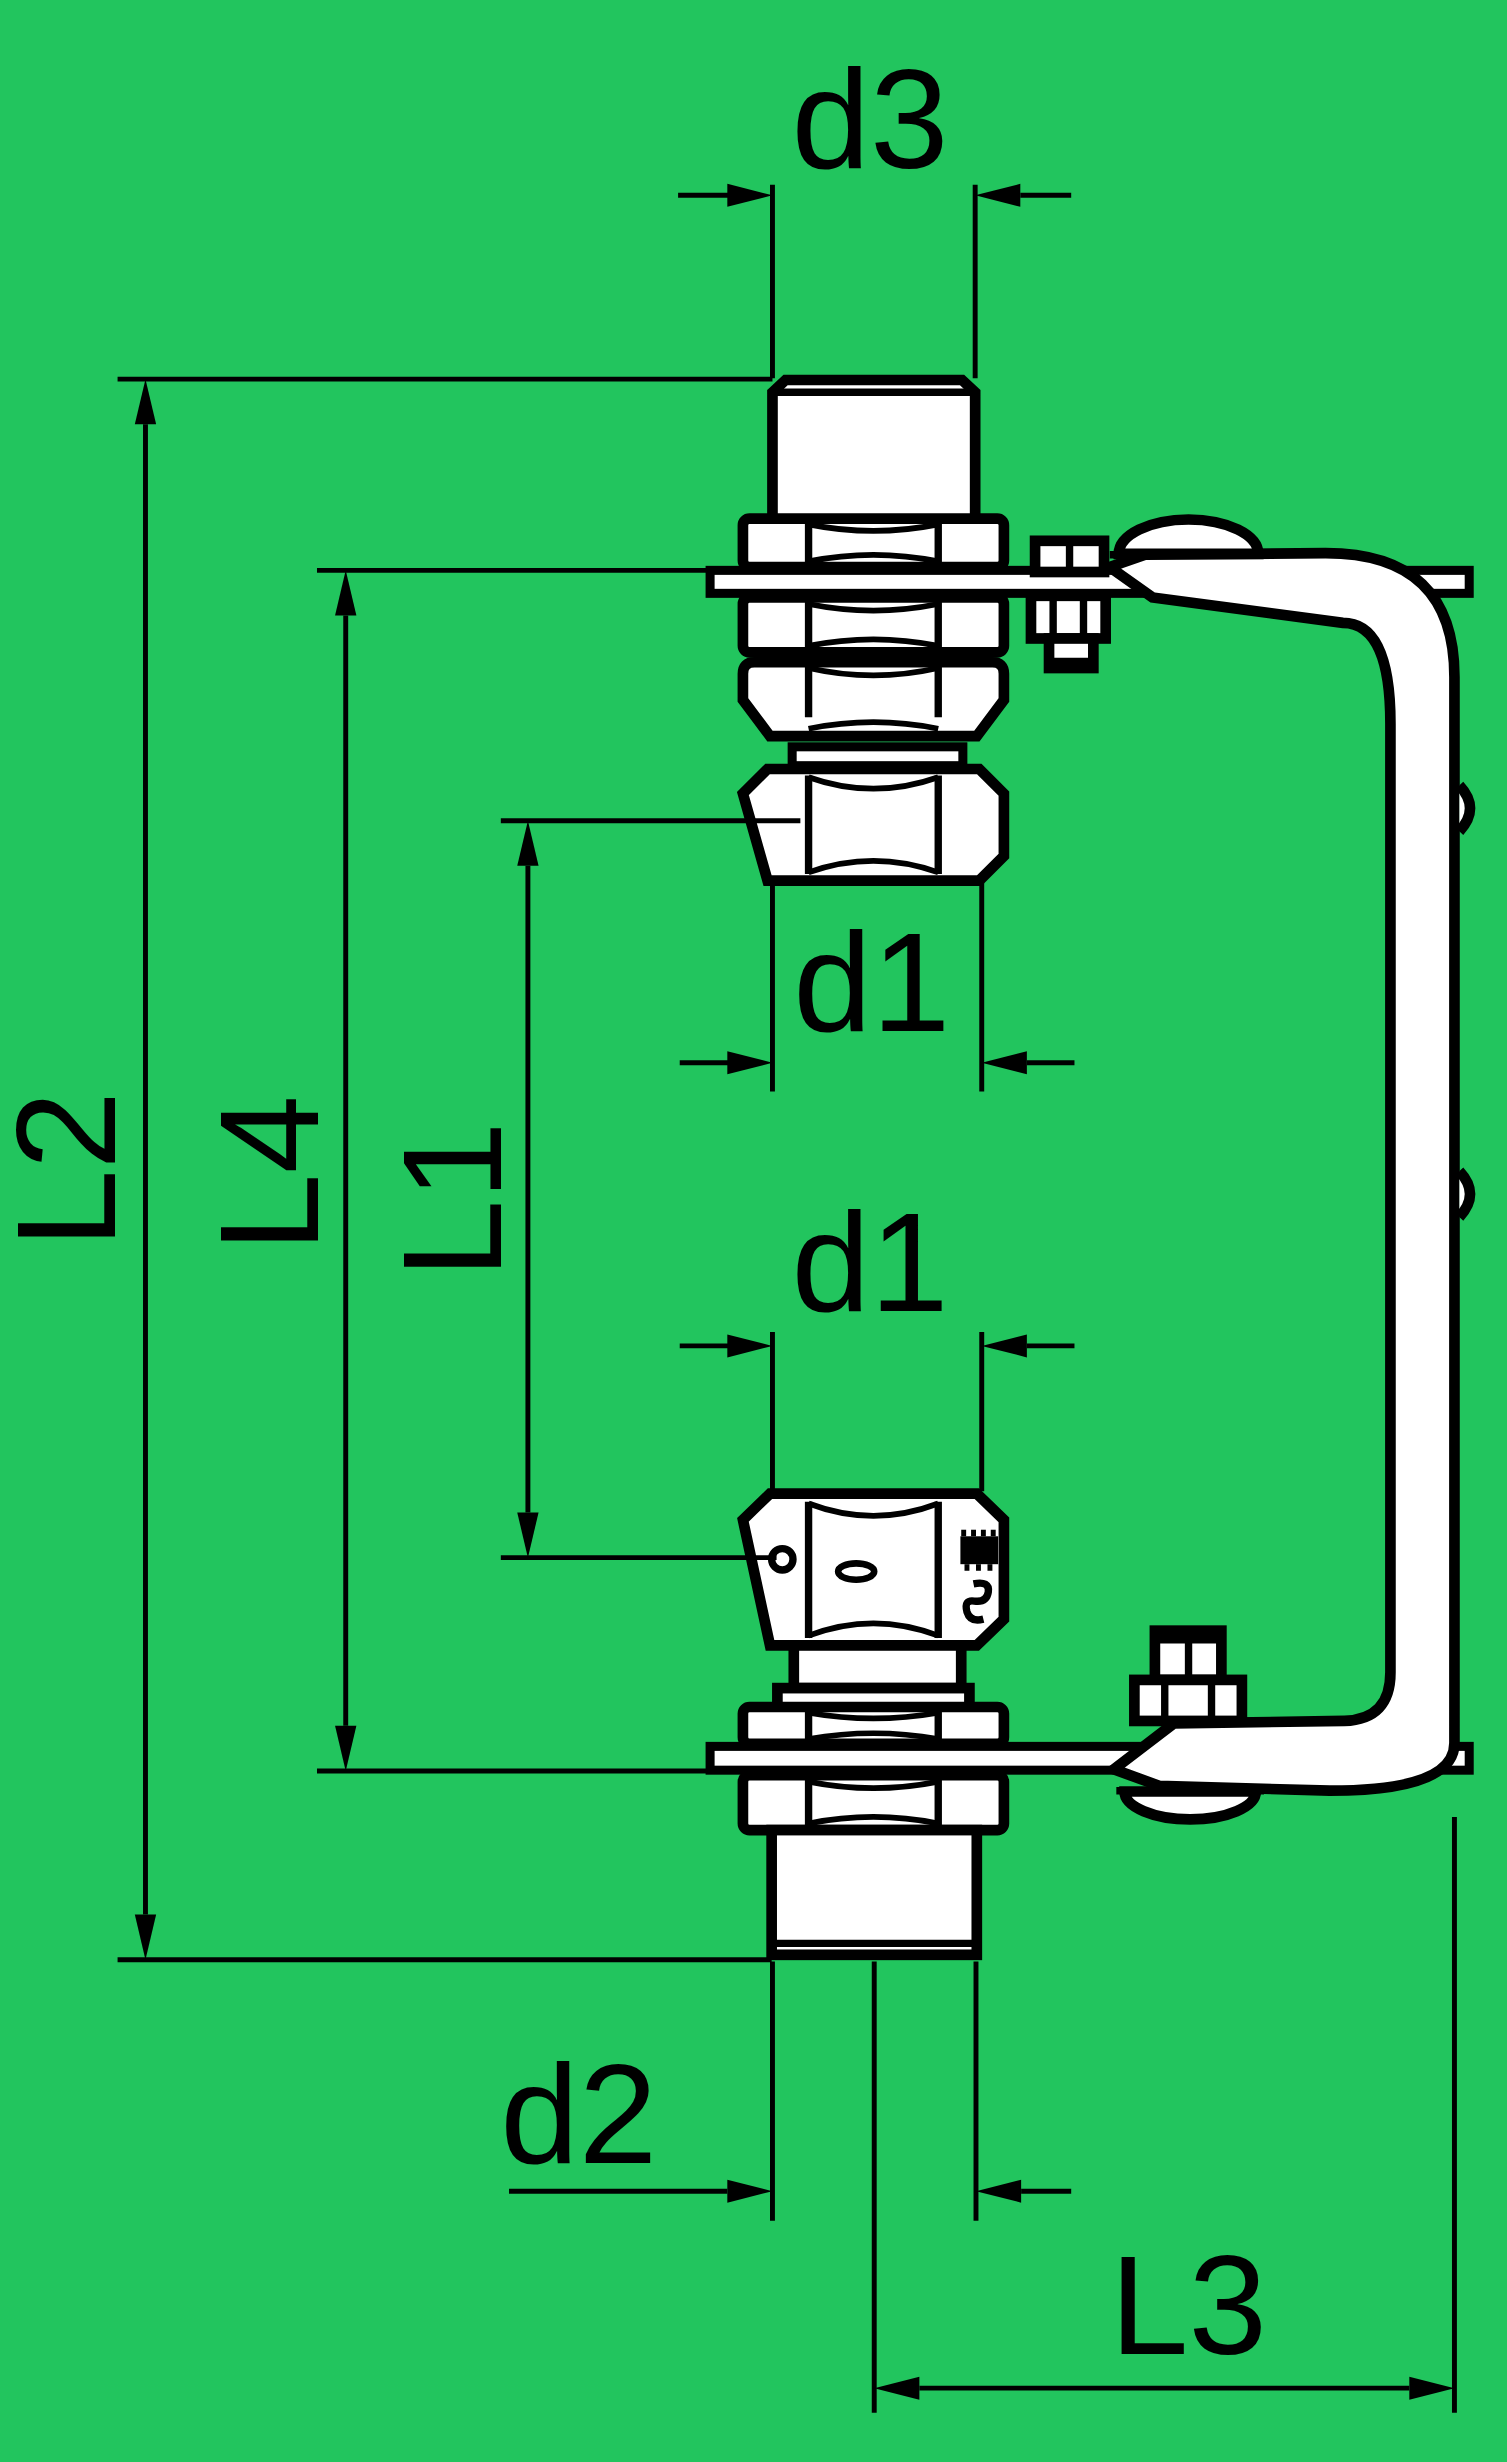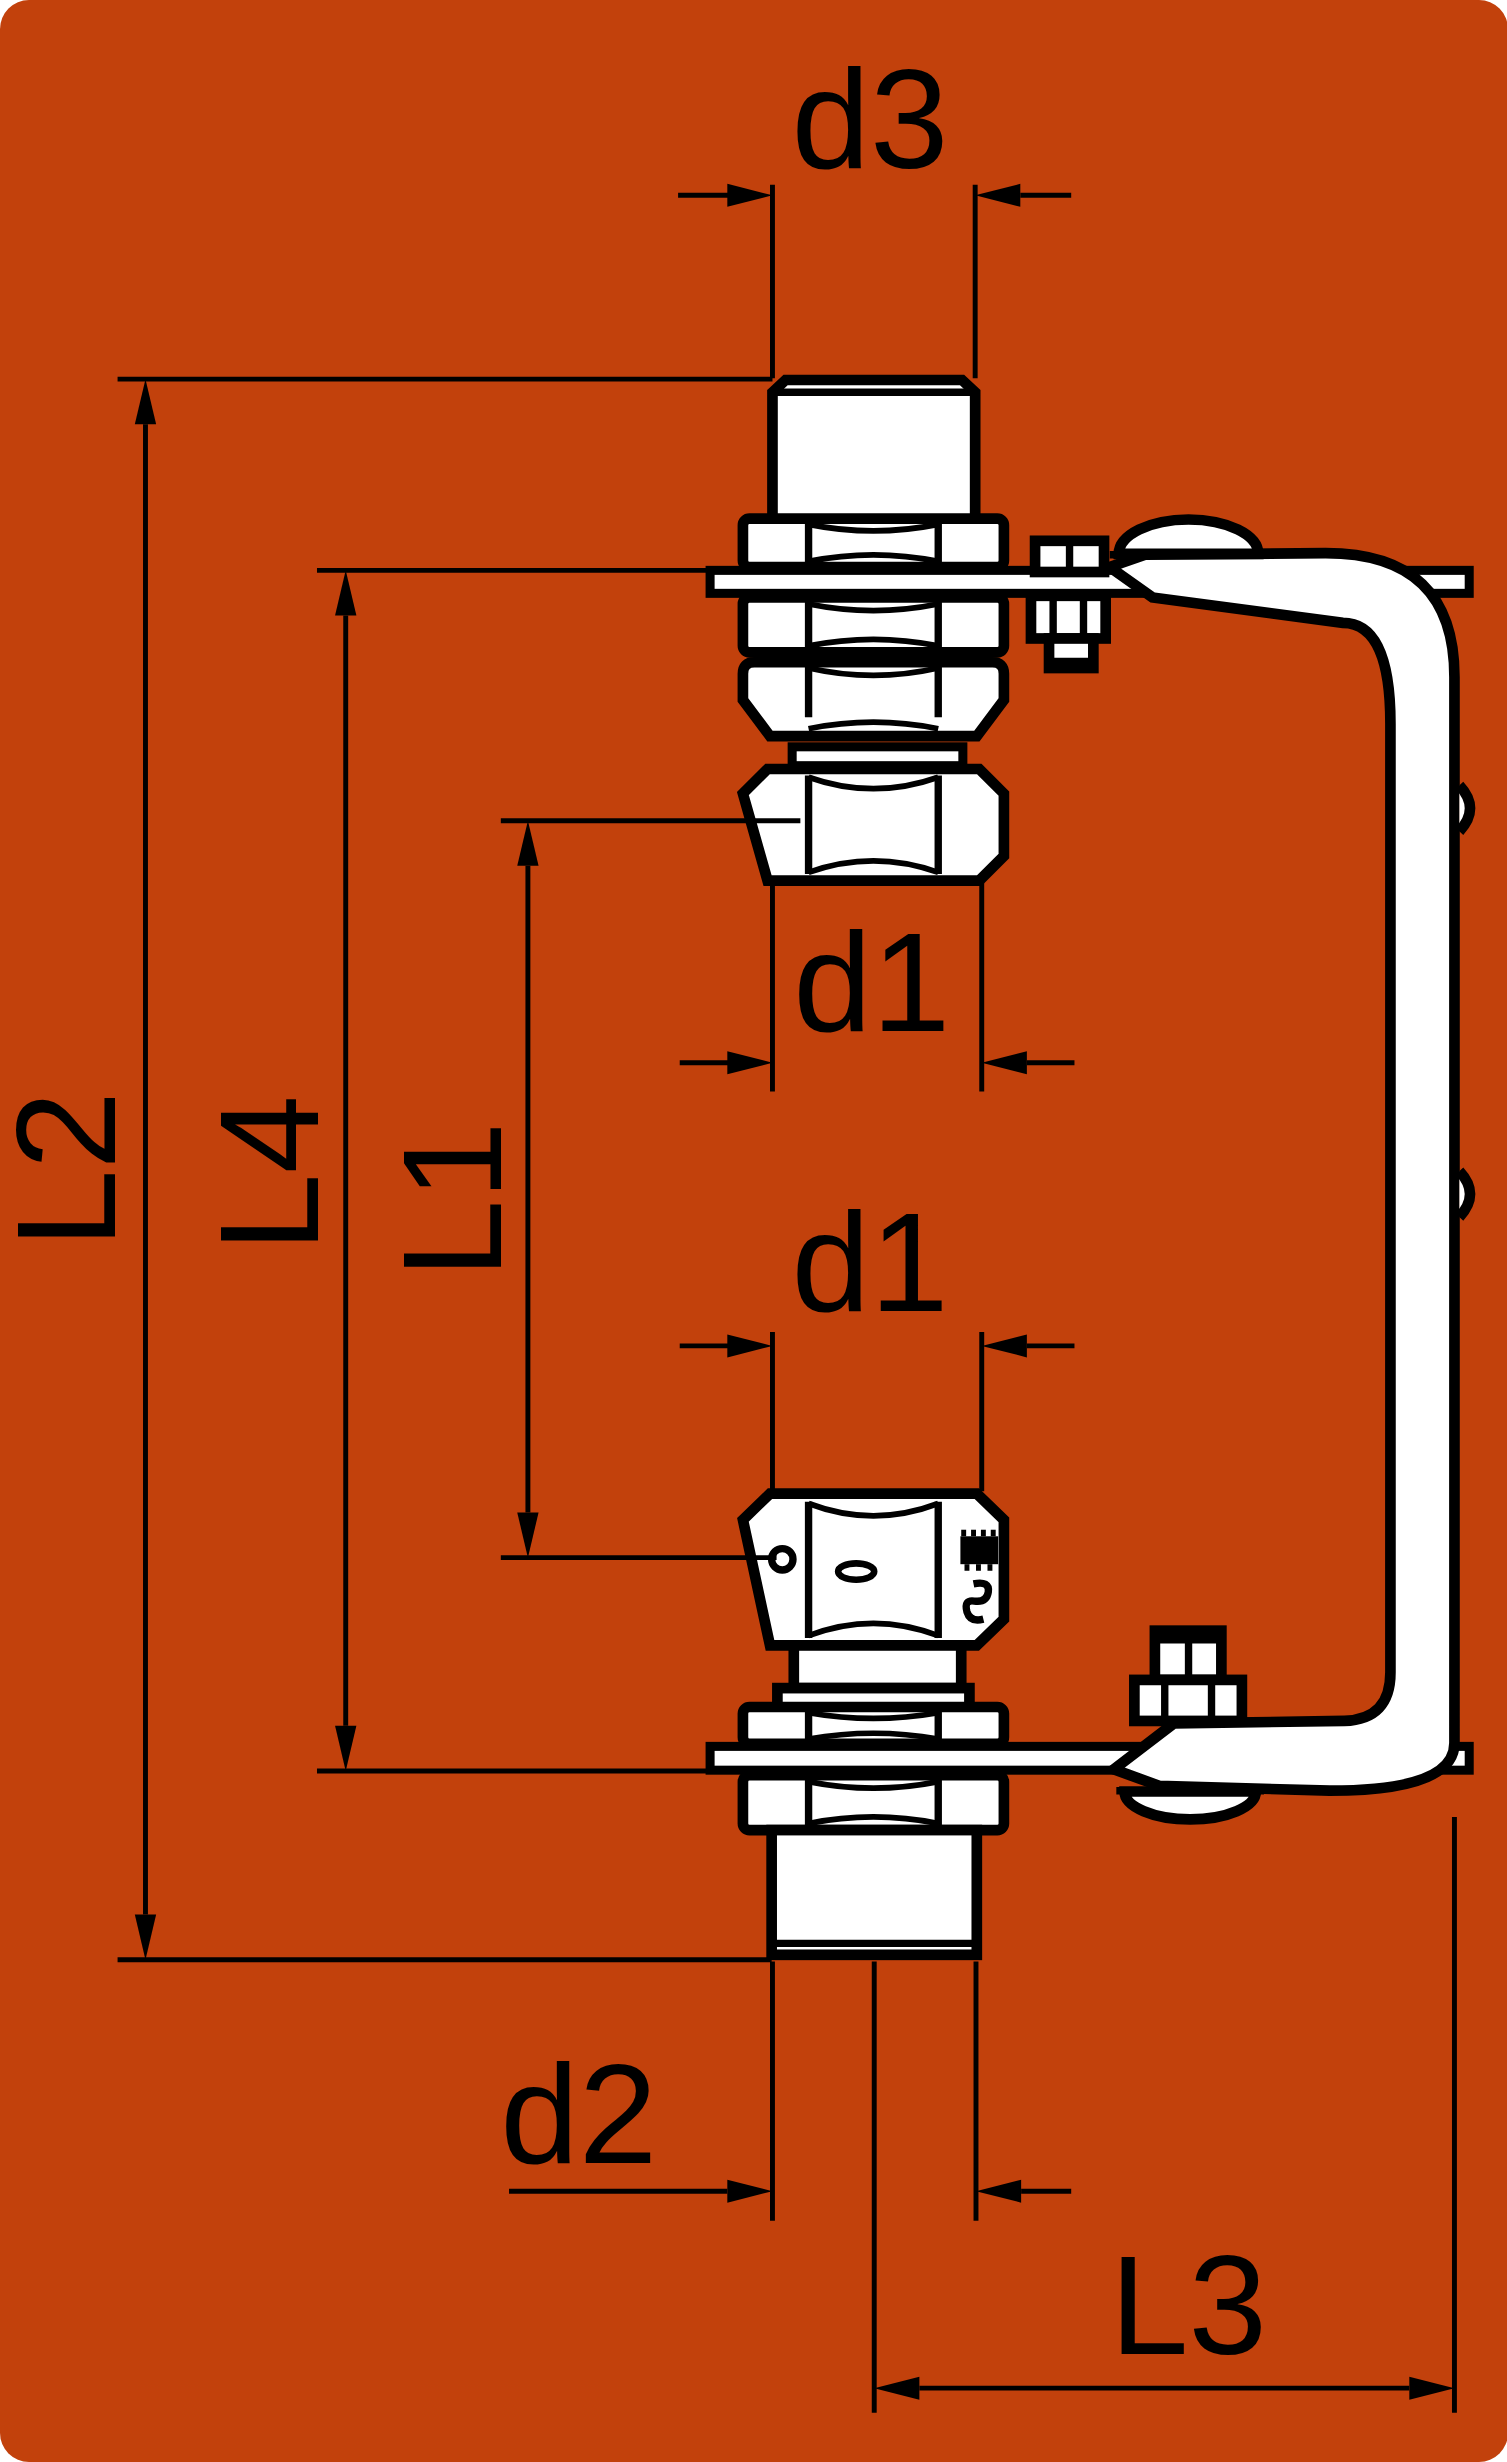--- a/index.html
+++ b/index.html
@@ -1,16 +1,16 @@
 <!DOCTYPE html>
 <html style="font-size:13px"><head>
 <meta charset="utf-8">
 <style>
   html,body{margin:0;padding:0;background:#ffffff;}
-  .page{width:1508px;height:2462px;background:#c2410c;overflow:hidden;border-radius:29px;}
+  .page{width:1508px;height:2462px;background:#22c55e;overflow:hidden;}
   svg{display:block;}
   text{font-family:"Liberation Sans","DejaVu Sans",sans-serif;font-size:172px;fill:#000;}
   .outline{fill:#ffffff;stroke:#000000;stroke-width:13;stroke-linejoin:miter;}
   .thinpart{fill:#ffffff;stroke:#000000;stroke-width:11;}
   .facet{stroke:#000000;stroke-width:9;fill:none;}
   .arc{stroke:#000000;stroke-width:7;fill:none;}
   .dim{stroke:#000000;stroke-width:6;fill:none;}
   .ah{fill:#000000;stroke:none;}
   .ink{fill:#000000;}
 </style>

